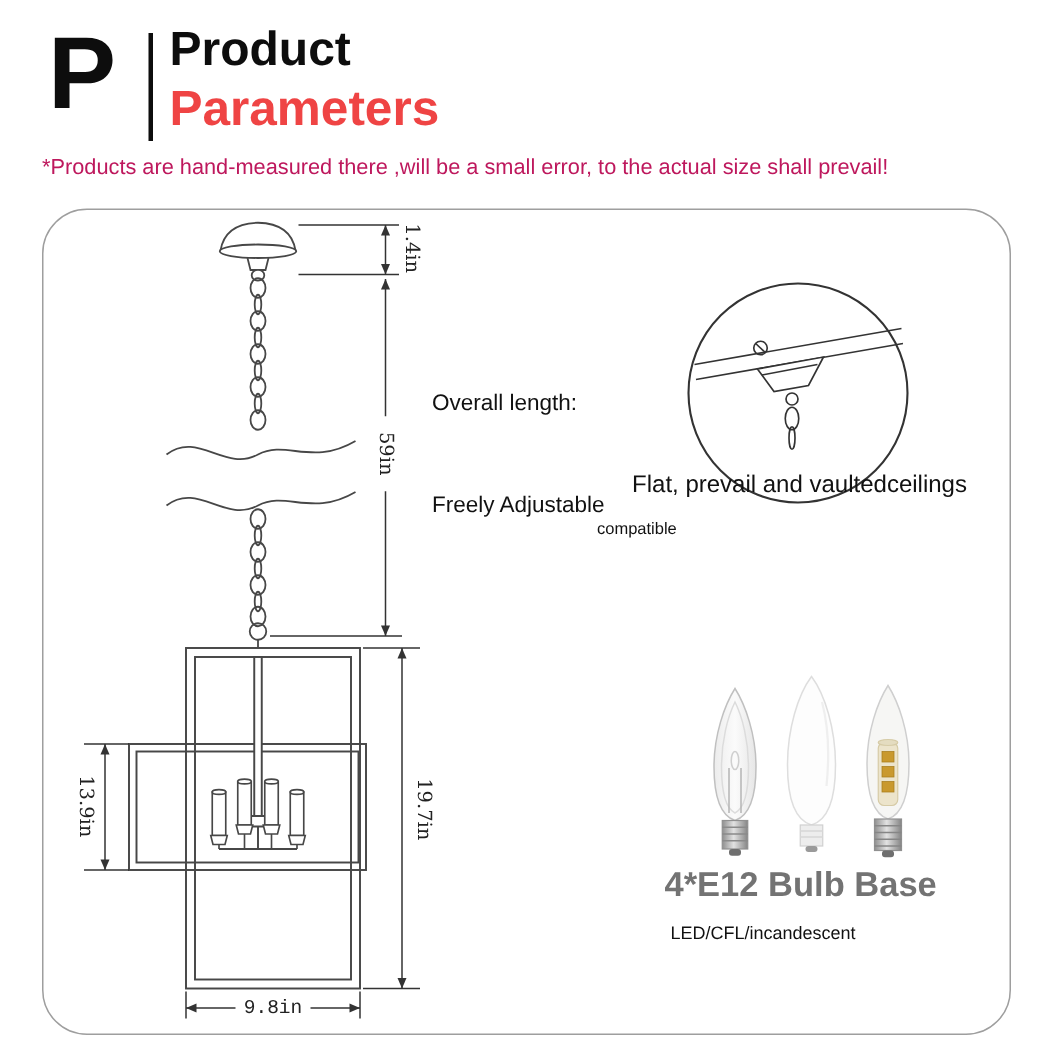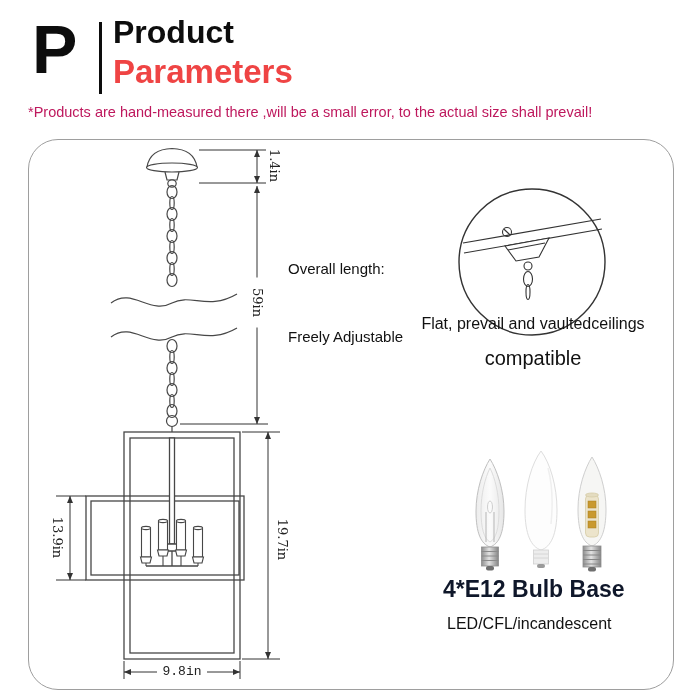--- a/index.html
+++ b/index.html
@@ -24,24 +24,24 @@
   .dim-1-4{left:249px;top:158px;width:50px;}
   .dim-59{left:232px;top:295px;width:50px;}
   .dim-13-9{left:29px;top:530px;width:56px;}
   .dim-19-7{left:254px;top:532px;width:56px;}
   .dim-9-8{left:157px;top:664px;width:50px;font-family:Liberation Mono, monospace;}
 
   .overall-label{left:288px;top:260px;font-size:15px;}
   .freely-label{left:288px;top:328px;font-size:15px;}
 
   .ceil-line1{left:398px;top:315px;width:270px;font-size:16px;text-align:center;}
-  .ceil-line2{left:398px;top:347px;width:270px;font-size:20px;text-align:center;}
-
-  .bulb-title{left:443px;top:576px;font-size:23px;font-weight:bold;color:#0f172a;}
-  .bulb-sub{left:447px;top:615px;font-size:16px;color:#111;}
+  .ceil-line2{left:398px;top:347px;width:270px;font-size:11px;text-align:left;}
+
+  .bulb-title{left:443px;top:576px;font-size:23px;font-weight:bold;color:#737373;}
+  .bulb-sub{left:447px;top:615px;font-size:12px;color:#111;}
 
   svg{position:absolute;left:0;top:0;pointer-events:none;}
 </style>
 </head>
 <body>
 
 <div class="abs logo-p">P</div>
 <div class="abs hdr-divider"></div>
 <div class="abs title-l1">Product</div>
 <div class="abs title-l2">Parameters</div>

